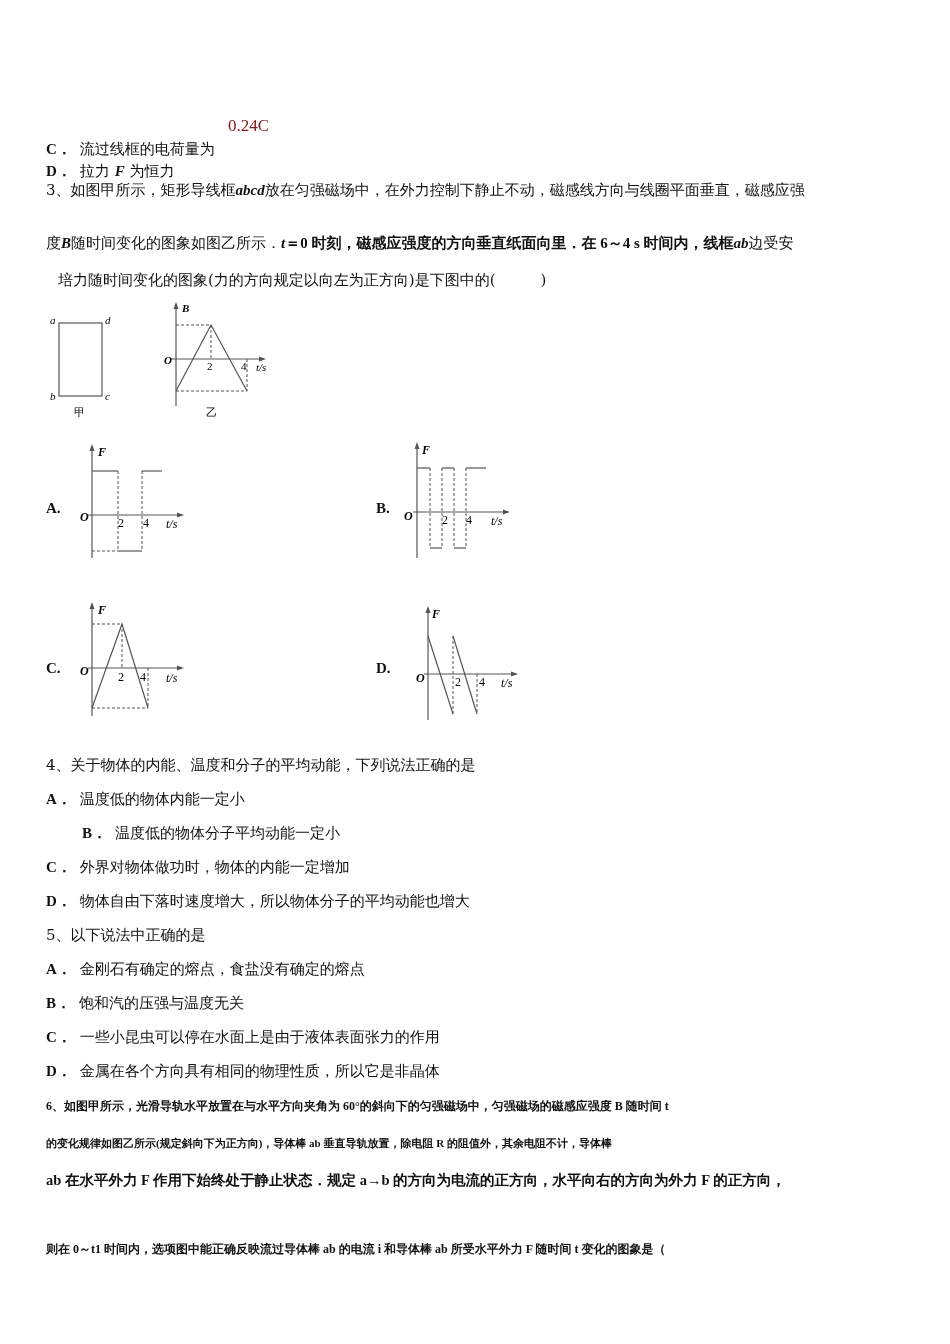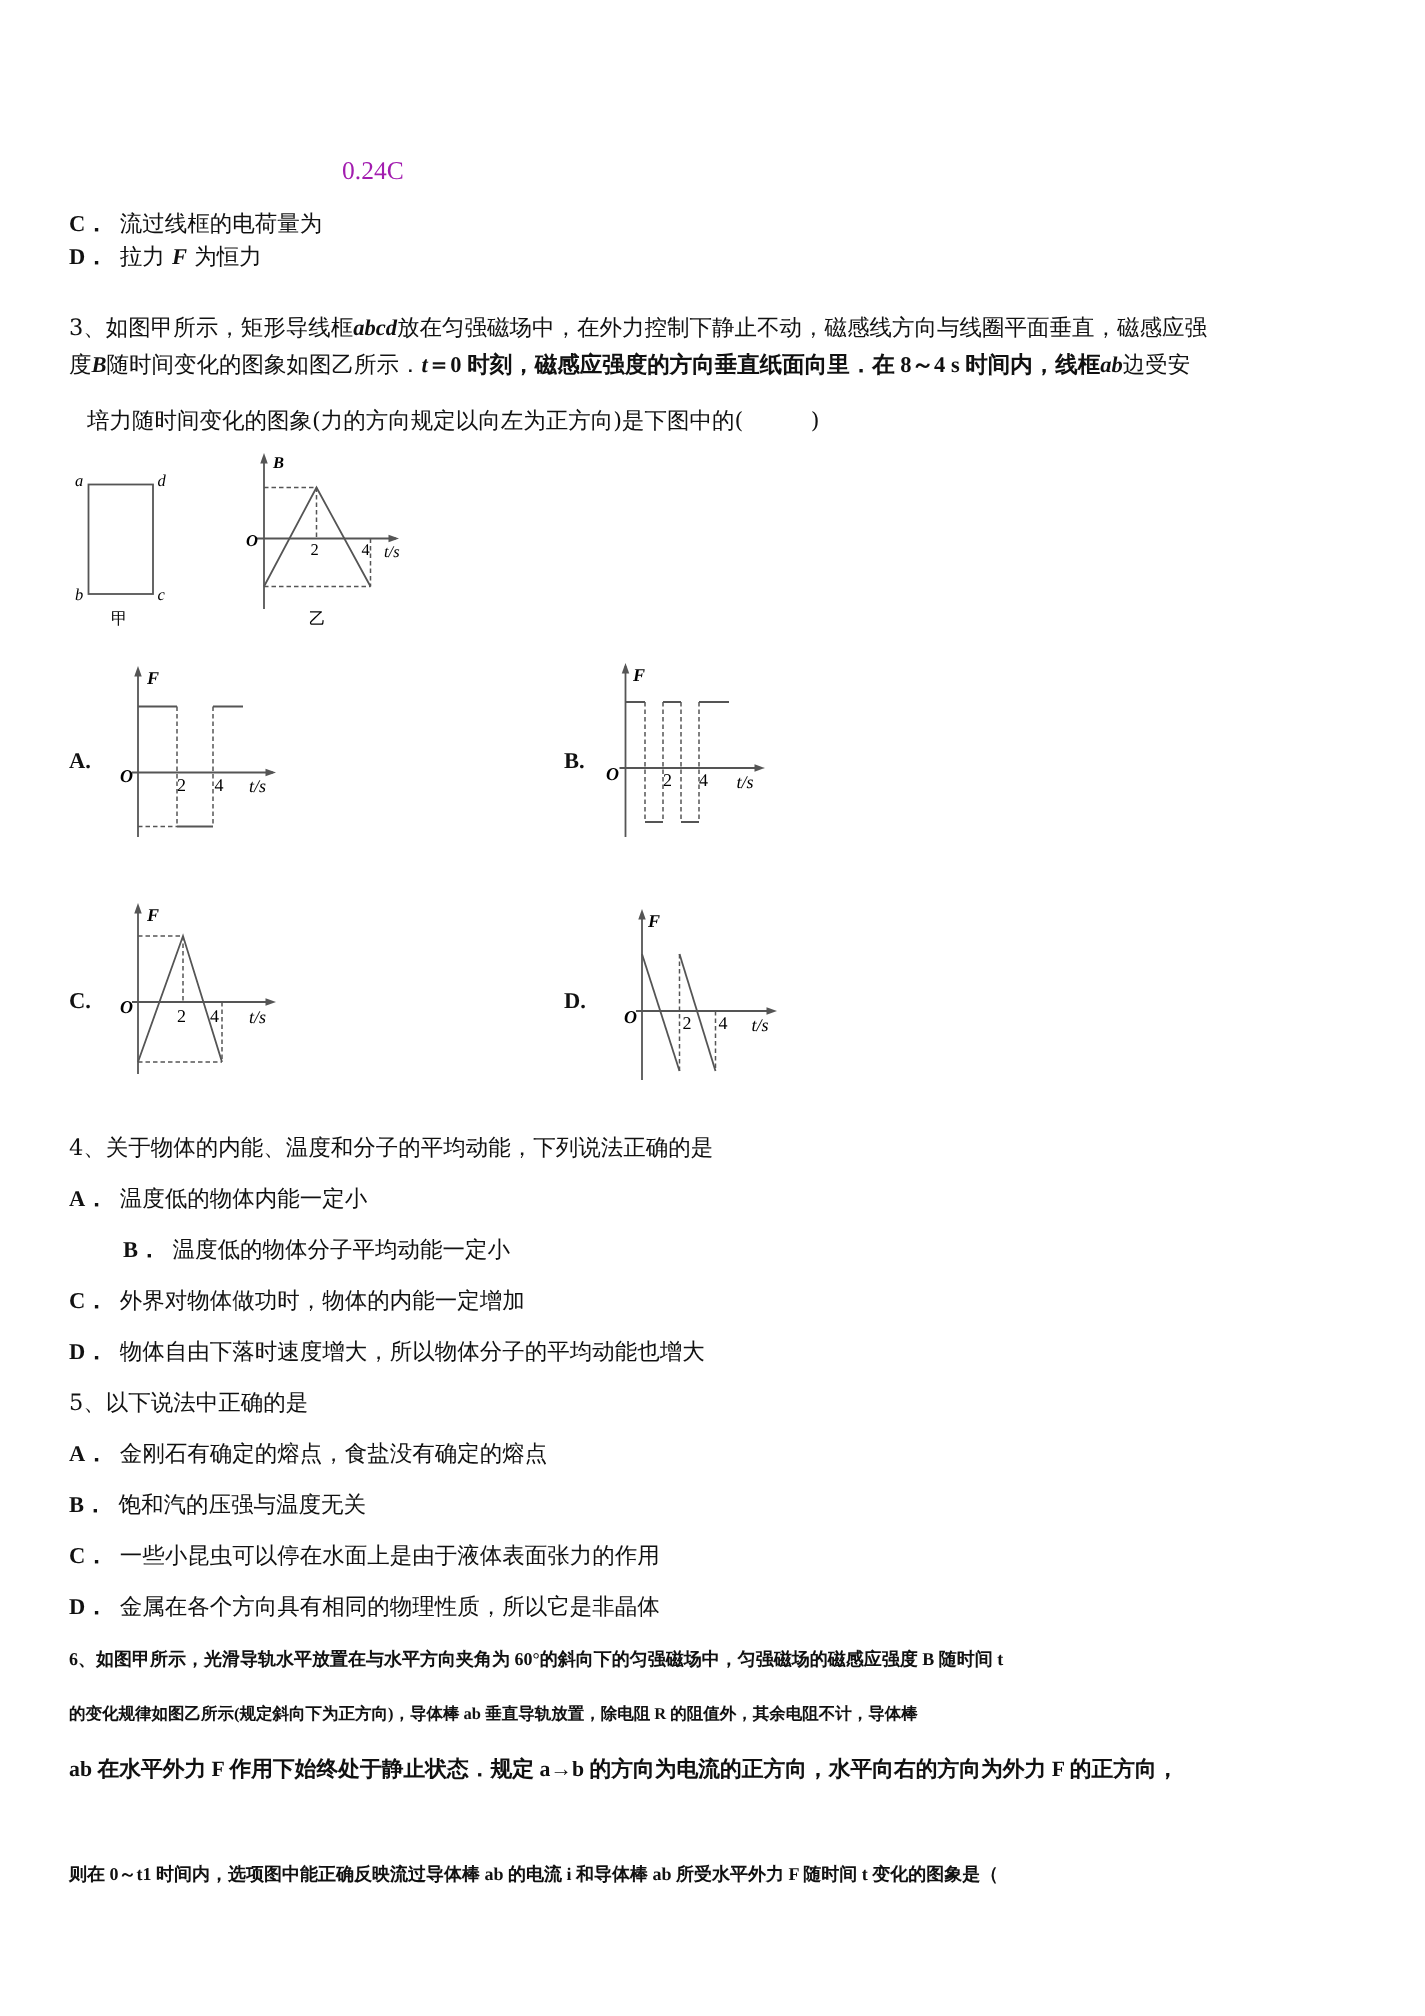--- a/index.html
+++ b/index.html
@@ -2,42 +2,42 @@
 <html><head>
 <meta charset="utf-8">
 <style>
   html, body { margin: 0; padding: 0; background: #ffffff; }
   body { width: 950px; height: 1344px; position: relative; overflow: hidden;
          font-family: "DejaVu Serif", "Liberation Serif", serif; color: #111; }
   .line { position: absolute; left: 46px; font-size: 15px; line-height: 20px; white-space: nowrap; }
   .b { font-weight: bold; font-family: "Liberation Serif", serif; }
   .bi { font-weight: bold; font-style: italic; font-family: "Liberation Serif", serif; }
   .lab { font-weight: bold; font-family: "Liberation Serif", serif; margin-right: 8px; }
-  .sup { position: absolute; left: 228px; top: 104px; font-size: 17px; color: #a21caf;
+  .sup { position: absolute; left: 228px; top: 116px; font-size: 17px; color: #7f1d1d;
          font-family: "Liberation Serif", serif; }
   .fig { position: absolute; }
   svg text { font-family: "Liberation Serif", serif; }
   .optlabel { position: absolute; font-weight: bold; font-size: 15px; font-family: "Liberation Serif", serif; }
 </style>
 </head>
 <body>
 
 <div class="line" style="top:115px;margin-top:24px;">
   <span class="lab">C．</span><span>流过线框的电荷量为</span>
 </div>
 <div class="sup">0.24C</div>
 <div class="line" style="top:161px;">
   <span class="lab">D．</span><span>拉力</span> <span class="bi">F</span> <span>为恒力</span>
 </div>
 
-<div class="line" style="top:208px;">
+<div class="line" style="top:180px;">
   <span>3、如图甲所示，矩形导线框</span><span class="bi">abcd</span><span>放在匀强磁场中，在外力控制下静止不动，磁感线方向与线圈平面垂直，磁感应强</span>
 </div>
 <div class="line" style="top:233px;">
-  <span>度</span><span class="bi">B</span><span>随时间变化的图象如图乙所示．</span><span class="bi">t</span><span class="b">＝0 时刻，磁感应强度的方向垂直纸面向里．在 8～4 s 时间内，线框</span><span class="bi">ab</span><span>边受安</span>
+  <span>度</span><span class="bi">B</span><span>随时间变化的图象如图乙所示．</span><span class="bi">t</span><span class="b">＝0 时刻，磁感应强度的方向垂直纸面向里．在 6～4 s 时间内，线框</span><span class="bi">ab</span><span>边受安</span>
 </div>
 <div class="line" style="top:270px;margin-left:12px;">培力随时间变化的图象(力的方向规定以向左为正方向)是下图中的(　　　)</div>
 
 <svg class="fig" style="left:44px;top:310px;" width="80" height="110">
   <rect x="15" y="13" width="43" height="73" fill="none" stroke="#555" stroke-width="1.2"></rect>
   <text x="6" y="14" font-size="11" font-style="italic">a</text>
   <text x="61" y="14" font-size="11" font-style="italic">d</text>
   <text x="6" y="90" font-size="11" font-style="italic">b</text>
   <text x="61" y="90" font-size="11" font-style="italic">c</text>
   <text x="30" y="106" font-size="11">甲</text>

